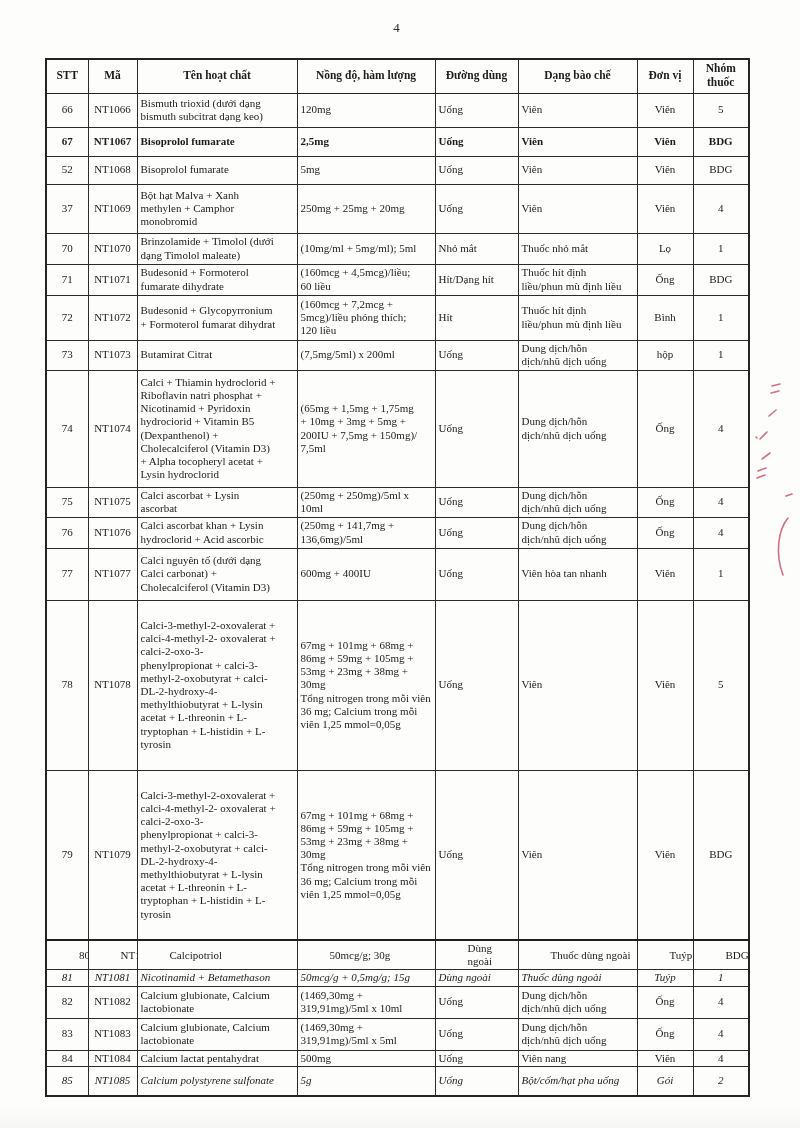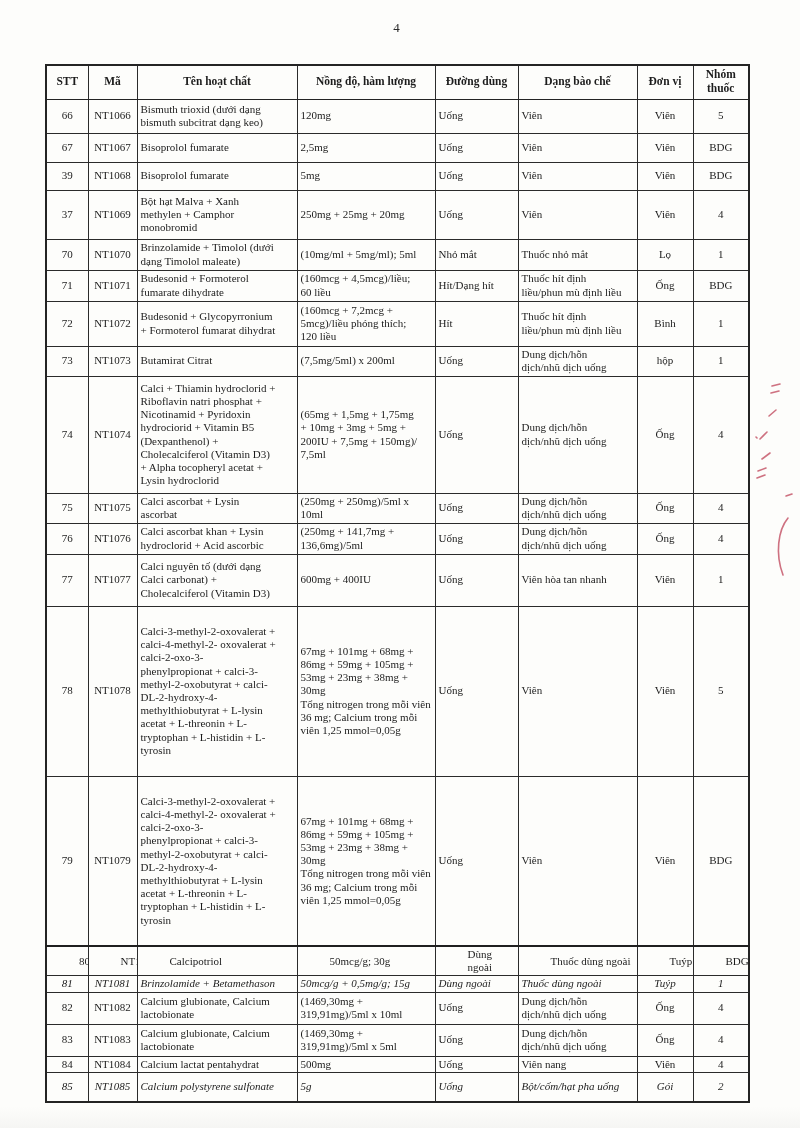--- a/index.html
+++ b/index.html
@@ -7,21 +7,21 @@
     position:relative;width:800px;height:1128px;overflow:hidden;
     background:#fdfdfb;
     font-family:"Liberation Serif","DejaVu Serif",serif;
     color:#1c1c1c;
   }
   .page-number{
     position:absolute;top:20px;left:0;width:793px;text-align:center;
     font-size:13px;color:#2a2a2a;
   }
   table.drug-table{
-    position:absolute;left:45px;top:64px;width:703px;
+    position:absolute;left:45px;top:58px;width:703px;
     table-layout:fixed;border-collapse:collapse;
     font-size:11px;line-height:1.2;
     border:2.4px solid #242424;
   }
   .drug-table th,.drug-table td{
     border:1.4px solid #2b2b2b;
     vertical-align:middle;
     white-space:pre-line;
     overflow:hidden;
   }
@@ -75,32 +75,32 @@
           <td class="center">66</td>
           <td class="center">NT1066</td>
           <td>Bismuth trioxid (dưới dạng
 bismuth subcitrat dạng keo)</td>
           <td>120mg</td>
           <td>Uống</td>
           <td>Viên</td>
           <td class="center">Viên</td>
           <td class="center">5</td>
         </tr>
-        <tr style="height: 29px;">
+        <tr style="height: 29px; font-weight: bold;">
           <td class="center">67</td>
           <td class="center">NT1067</td>
           <td>Bisoprolol fumarate</td>
           <td>2,5mg</td>
           <td>Uống</td>
           <td>Viên</td>
           <td class="center">Viên</td>
           <td class="center">BDG</td>
         </tr>
         <tr style="height: 28px;">
-          <td class="center">39</td>
+          <td class="center">52</td>
           <td class="center">NT1068</td>
           <td>Bisoprolol fumarate</td>
           <td>5mg</td>
           <td>Uống</td>
           <td>Viên</td>
           <td class="center">Viên</td>
           <td class="center">BDG</td>
         </tr>
         <tr style="height: 49px;">
           <td class="center">37</td>
@@ -274,21 +274,21 @@
           <td>Calcipotriol</td>
           <td>50mcg/g; 30g</td>
           <td>Dùng ngoài</td>
           <td>Thuốc dùng ngoài</td>
           <td class="center">Tuýp</td>
           <td class="center">BDG</td>
         </tr>
         <tr style="height: 16px; font-style: italic;">
           <td class="center">81</td>
           <td class="center">NT1081</td>
-          <td>Brinzolamide + Betamethason</td>
+          <td>Nicotinamid + Betamethason</td>
           <td>50mcg/g + 0,5mg/g; 15g</td>
           <td>Dùng ngoài</td>
           <td>Thuốc dùng ngoài</td>
           <td class="center">Tuýp</td>
           <td class="center">1</td>
         </tr>
         <tr style="height: 32px;">
           <td class="center">82</td>
           <td class="center">NT1082</td>
           <td>Calcium glubionate, Calcium

